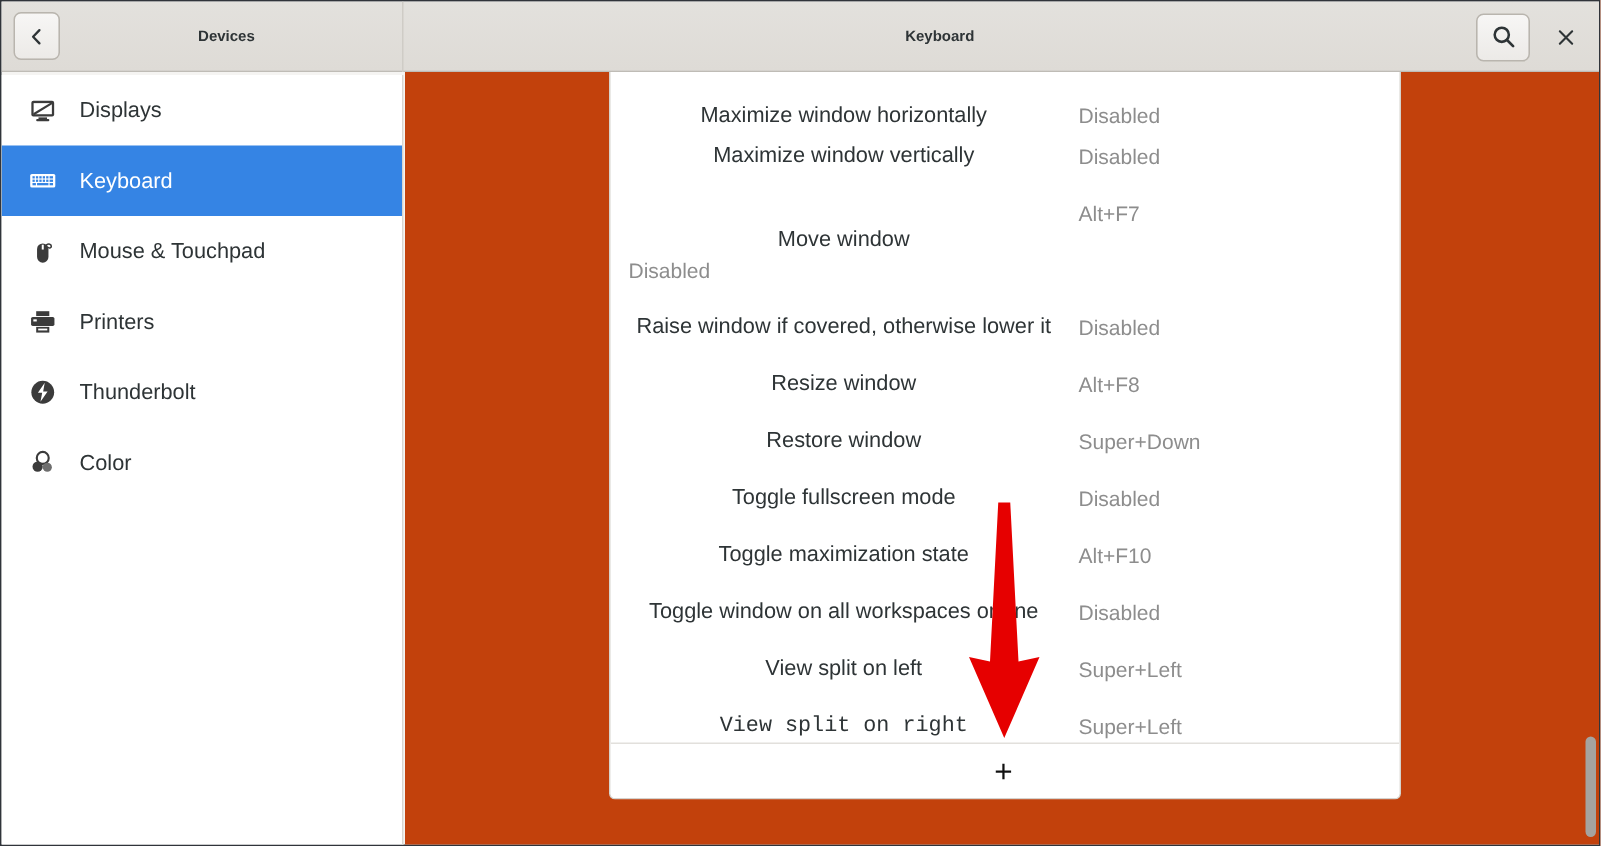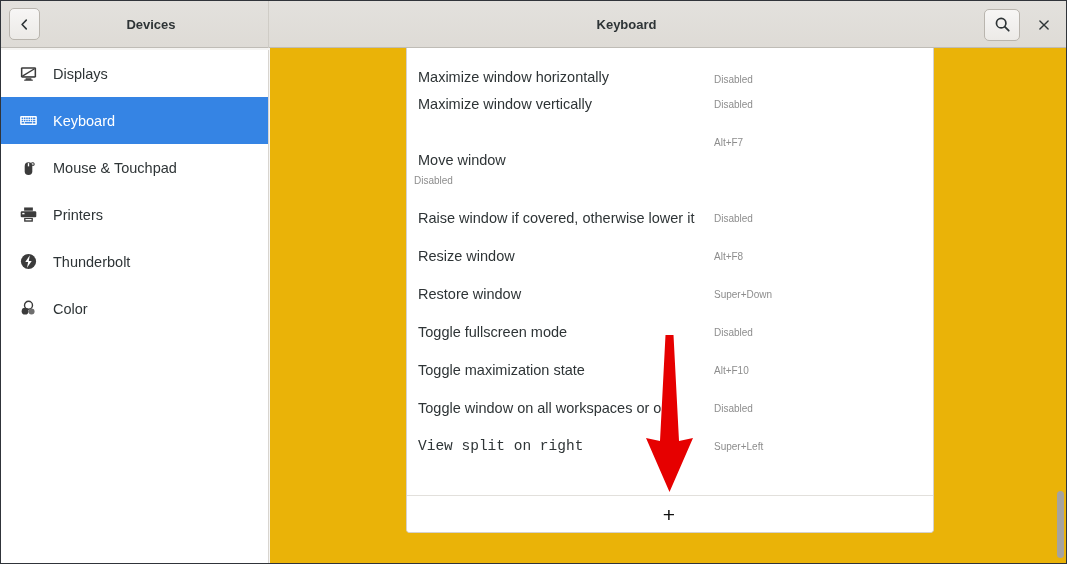--- a/index.html
+++ b/index.html
@@ -38,21 +38,21 @@
     cursor:pointer;
   }
   #back-button { margin-left:8px; }
   #search-button { width:36px; height:32px; position:absolute; right:48px; top:8px; }
   #close-button {
     position:absolute; right:8px; top:8px; width:32px; height:32px;
     display:flex; align-items:center; justify-content:center;
     border:none; background:transparent; cursor:pointer;
   }
   .hb-title {
-    font-size:13px; font-weight:bold; color:#2e3436;
+    font-size:10px; font-weight:bold; color:#2e3436;
     width:100%; text-align:center;
   }
   #devices-title { padding-right:6px; }
   #keyboard-title { text-align:center; padding-right:84px; }
 
   
   #sidebar {
     position:absolute; left:0; top:49px; width:268px; height:516px;
     background:#ffffff; border-right:1px solid #d8d5d0;
     overflow:hidden;
@@ -65,43 +65,43 @@
   .side-icon {
     width:22px; height:22px; margin-right:14px;
     display:flex; align-items:center; justify-content:center;
     flex:0 0 22px;
   }
   .side-icon svg { display:block; }
 
   
   #content {
     position:absolute; left:269px; top:47px; width:797px; height:516px;
-    background:#eab308; overflow:hidden;
+    background:#c2410c; overflow:hidden;text-align:center;
   }
   #list-frame {
     position:absolute; left:136px; top:0px; width:528px; height:485px;
     background:#ffffff;
     border-left:1px solid #d5d2cd;
     border-right:1px solid #d5d2cd;
     border-bottom:1px solid #d5d2cd;
     border-radius:0 0 4px 4px;
     overflow:hidden;
   }
   .row {
     height:38px; display:flex; align-items:center;
     cursor:pointer;
   }
   .row-name {
     font-size:14.5px; color:#2e3436;
     padding-left:11px; width:300px;
     white-space:nowrap;
   }
   .row-value {
-    font-size:10px; color:#8d8d8d;
-    margin-left:7px;
+    font-size:14px; color:#8d8d8d;
+    margin-left:12px;
   }
   #add-row {
     position:absolute; left:0; bottom:0; width:100%; height:37px;
     border-top:1px solid #e2e0dc;
     display:flex; align-items:center; justify-content:center;
     cursor:pointer; background:#ffffff;
   }
   #add-row .plus {
     font-size:21px; line-height:21px; color:#111; font-weight:500;
     position:relative; left:-1px;
@@ -282,20 +282,24 @@
       </div>
       <div class="row">
         <span class="row-name" style="width: 300px;">Toggle maximization state</span>
         <span class="row-value">Alt+F10</span>
       </div>
       <div class="row">
         <span class="row-name" style="width: 300px;">Toggle window on all workspaces or one</span>
         <span class="row-value">Disabled</span>
       </div>
       <div class="row">
+        <span class="row-name" style="width: 300px;">View split on left</span>
+        <span class="row-value">Super+Left</span>
+      </div>
+      <div class="row">
         <span class="row-name" style="width: 300px; font-family: Liberation Mono, monospace;">View split on right</span>
         <span class="row-value">Super+Left</span>
       </div>
 
       <div id="add-row">
         <span class="plus">+</span>
       </div>
     </div>
 
     <div id="scrollbar-track">

